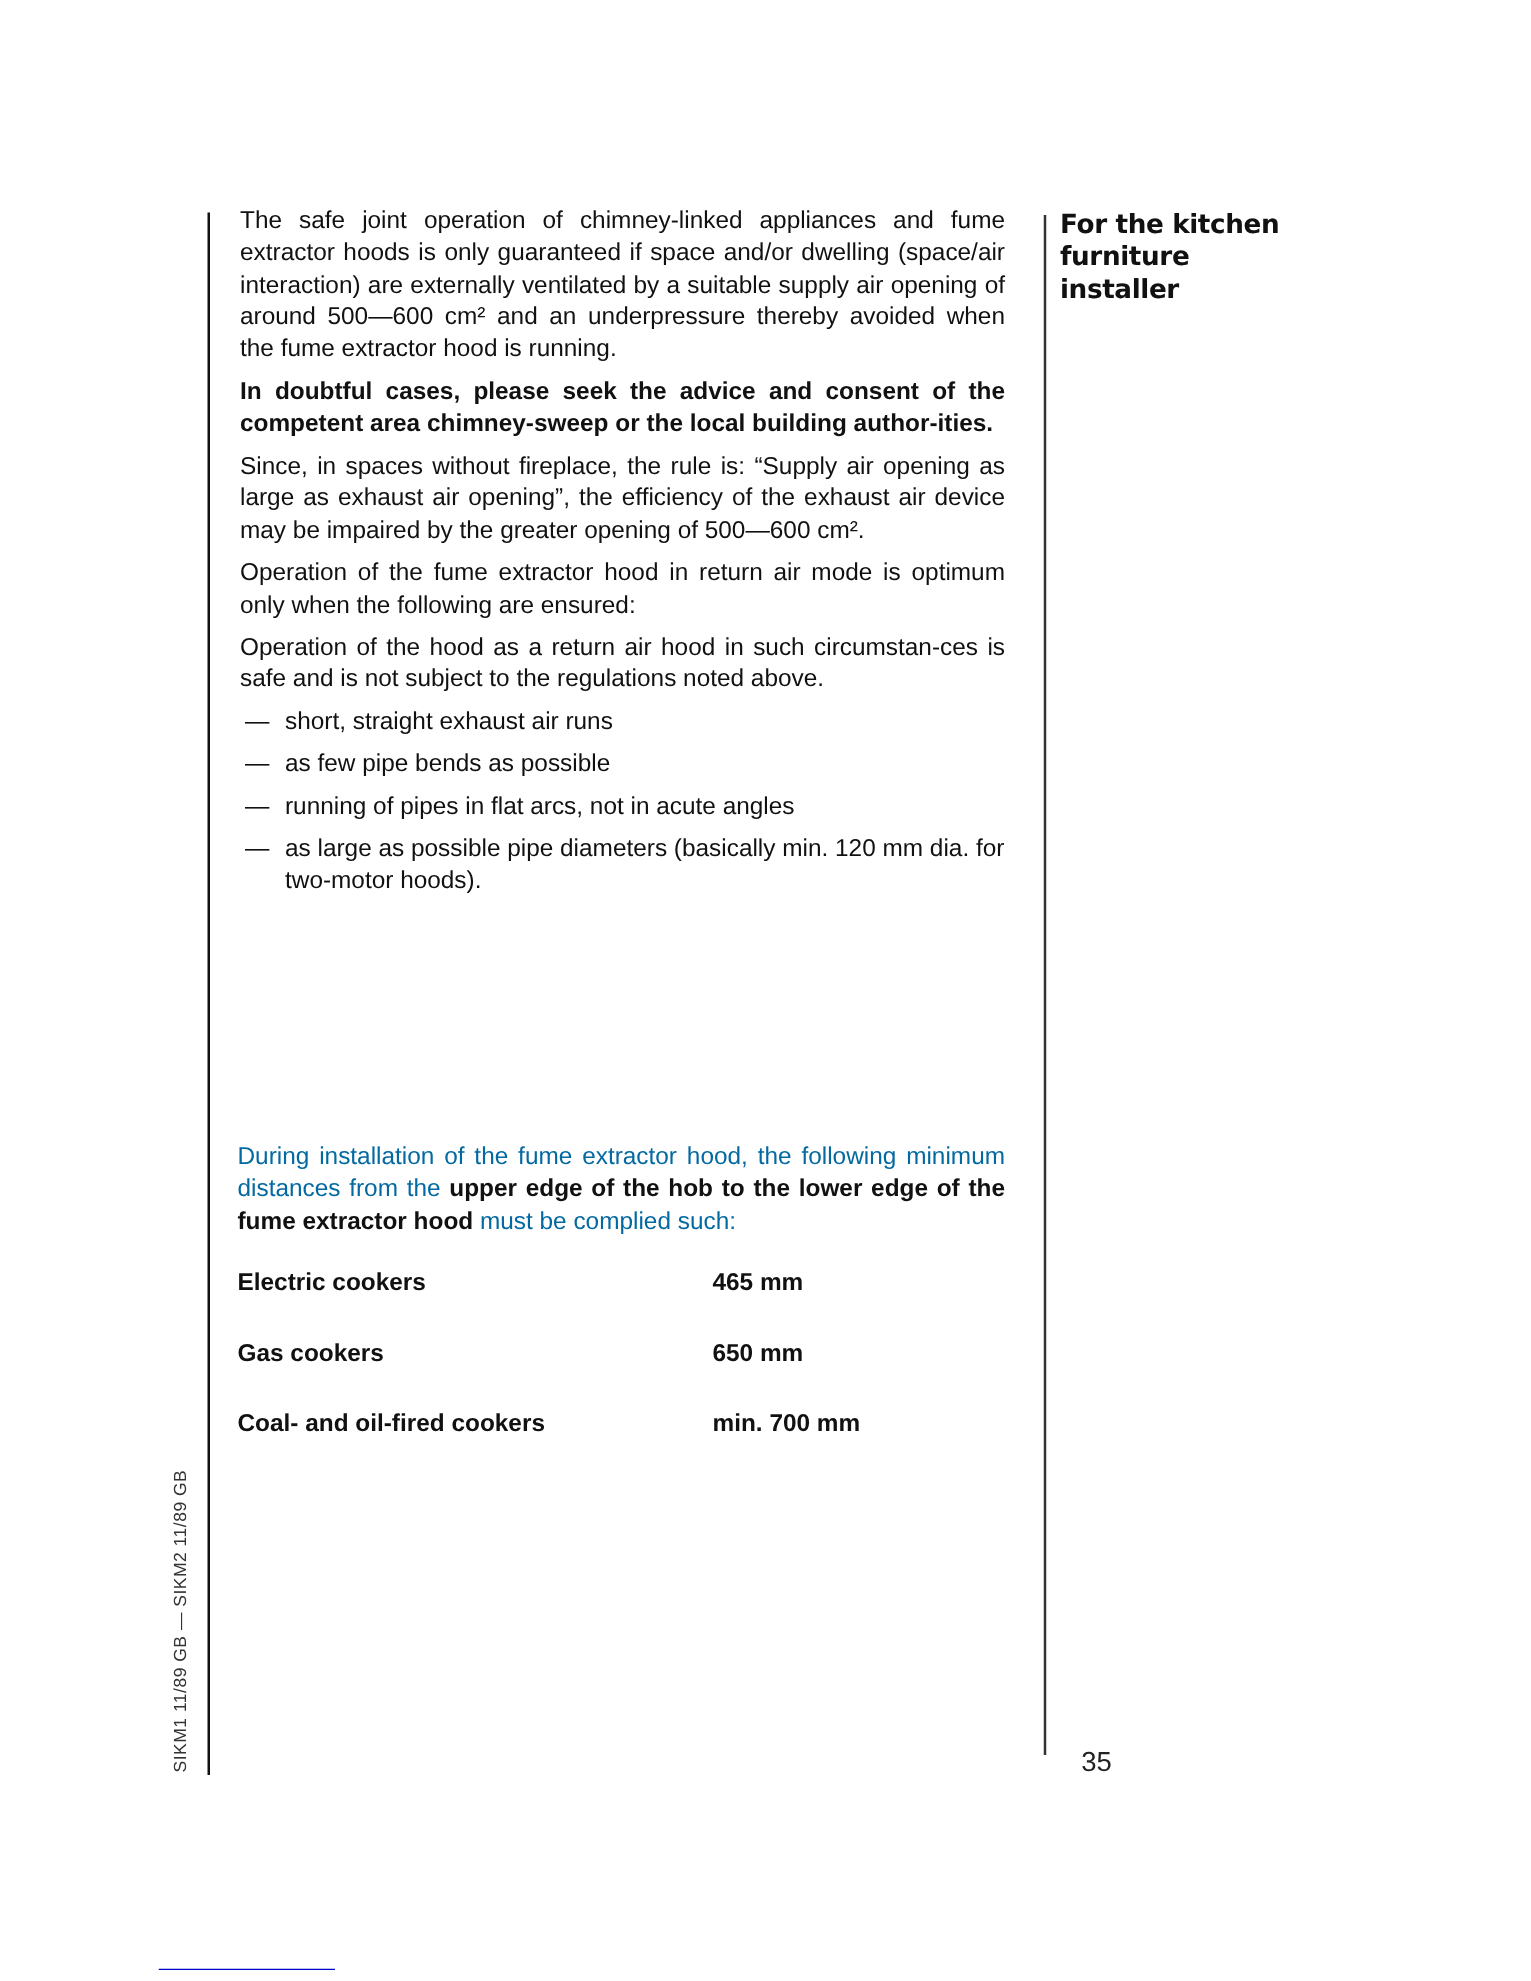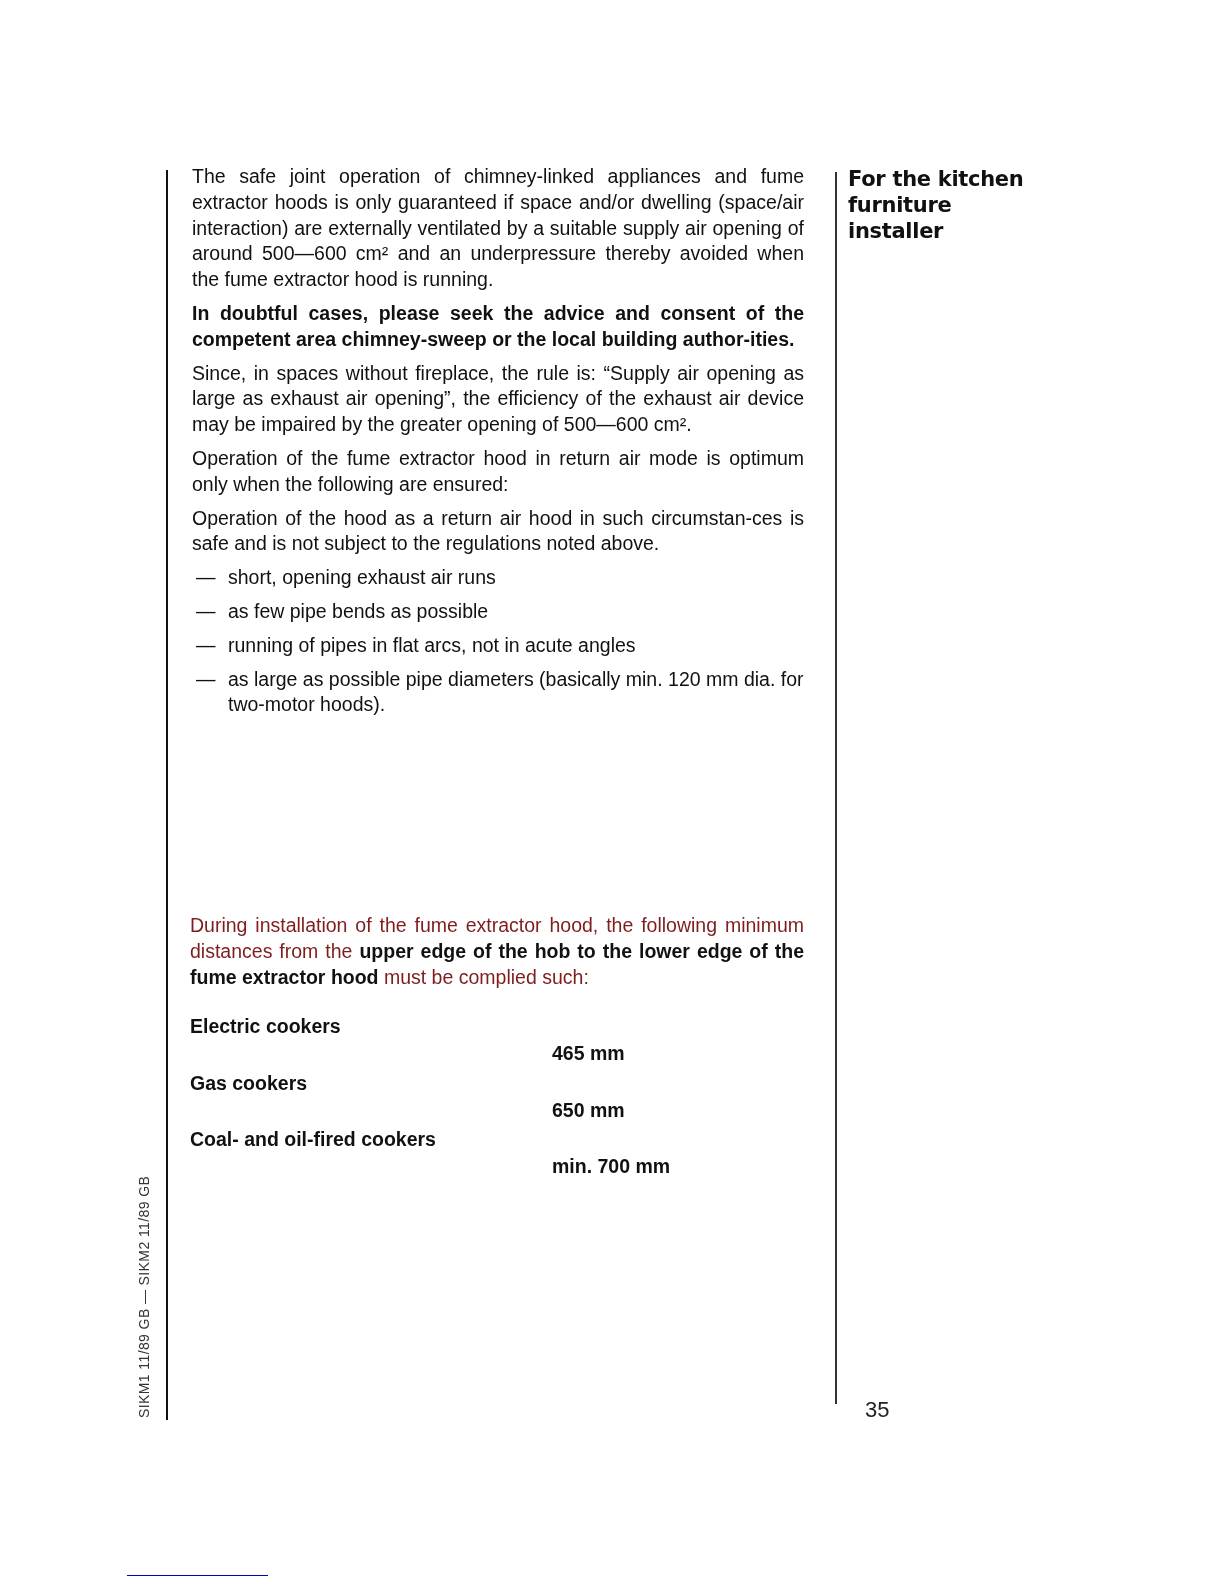--- a/index.html
+++ b/index.html
@@ -7,46 +7,46 @@
          font-family: "Liberation Sans", "DejaVu Sans", sans-serif; color: #111; }
   .rule-left { position: absolute; left: 166px; top: 170px; width: 2px; height: 1250px; background: #111; }
   .rule-right { position: absolute; left: 835px; top: 172px; width: 2px; height: 1232px; background: #333; }
   .main { position: absolute; left: 192px; top: 164px; width: 612px; font-size: 19.5px; line-height: 25.8px; }
   .main p { margin: 0 0 8px 0; text-align: justify; text-align-last: left; }
   .bold { font-weight: bold; }
   .semi { font-weight: bold; }
   .list { margin: 0 0 8px 0; padding: 0; list-style: none; }
   .list li { position: relative; padding-left: 36px; margin-bottom: 8px; }
   .list li .dash { position: absolute; left: 4px; top: 0; }
-  .light { font-weight: normal; color: #7f1d1d; }
+  .light { font-weight: normal; color: #0369a1; }
   .sec2 { position: absolute; left: 190px; top: 912px; width: 614px; font-size: 19.5px; line-height: 26px; text-align: justify; }
   .dist-table { position: absolute; left: 190px; top: 1015px; width: 540px; font-size: 19.5px; font-weight: bold; }
   .dist-row { position: relative; height: 56.5px; }
   .dist-label { position: absolute; left: 0; top: 0; }
-  .dist-value { position: absolute; left: 362px; top: 0; margin-top: 27px; }
+  .dist-value { position: absolute; left: 380px; top: 0; }
   .side-heading { position: absolute; left: 848px; top: 166px; font-size: 21px; line-height: 26px; font-weight: bold; font-family: "DejaVu Sans", sans-serif; letter-spacing: -0.3px; }
   .footer-code { position: absolute; left: 136px; top: 1418px; transform-origin: 0 0; transform: rotate(-90deg);
                  font-size: 14px; color: #333; white-space: nowrap; letter-spacing: 0.4px; }
   .page-number { position: absolute; left: 865px; top: 1397px; font-size: 22px; color: #222; font-weight: normal; }
   .blue-line { position: absolute; left: 127px; top: 1575px; width: 141px; height: 1px; background: #0000cc; }
 </style>
 </head>
 <body>
 
 <div class="rule-left"></div>
 <div class="rule-right"></div>
 
 <div class="main">
   <p>The safe joint operation of chimney-linked appliances and fume extractor hoods is only guaranteed if space and/or dwelling (space/air interaction) are externally ventilated by a suitable supply air opening of around 500—600 cm² and an underpressure thereby avoided when the fume extractor hood is running.</p>
   <p class="semi" style="font-weight:600;">In doubtful cases, please seek the advice and consent of the competent area chimney-sweep or the local building author-ities.</p>
   <p>Since, in spaces without fireplace, the rule is: “Supply air opening as large as exhaust air opening”, the efficiency of the exhaust air device may be impaired by the greater opening of 500—600 cm².</p>
   <p>Operation of the fume extractor hood in return air mode is optimum only when the following are ensured:</p>
   <p>Operation of the hood as a return air hood in such circumstan-ces is safe and is not subject to the regulations noted above.</p>
   <ul class="list">
-    <li><span class="dash">—</span><span>short, opening exhaust air runs</span></li>
+    <li><span class="dash">—</span><span>short, straight exhaust air runs</span></li>
     <li><span class="dash">—</span><span>as few pipe bends as possible</span></li>
     <li><span class="dash">—</span><span>running of pipes in flat arcs, not in acute angles</span></li>
     <li><span class="dash">—</span><span>as large as possible pipe diameters (basically min. 120 mm dia. for two-motor hoods).</span></li>
   </ul>
 </div>
 
 <div class="sec2">
   <span class="light">During installation of the fume extractor hood, the following minimum distances from the </span><span class="bold">upper edge of the hob to the lower edge of the fume extractor hood</span><span class="light"> must be complied such:</span>
 </div>
 

